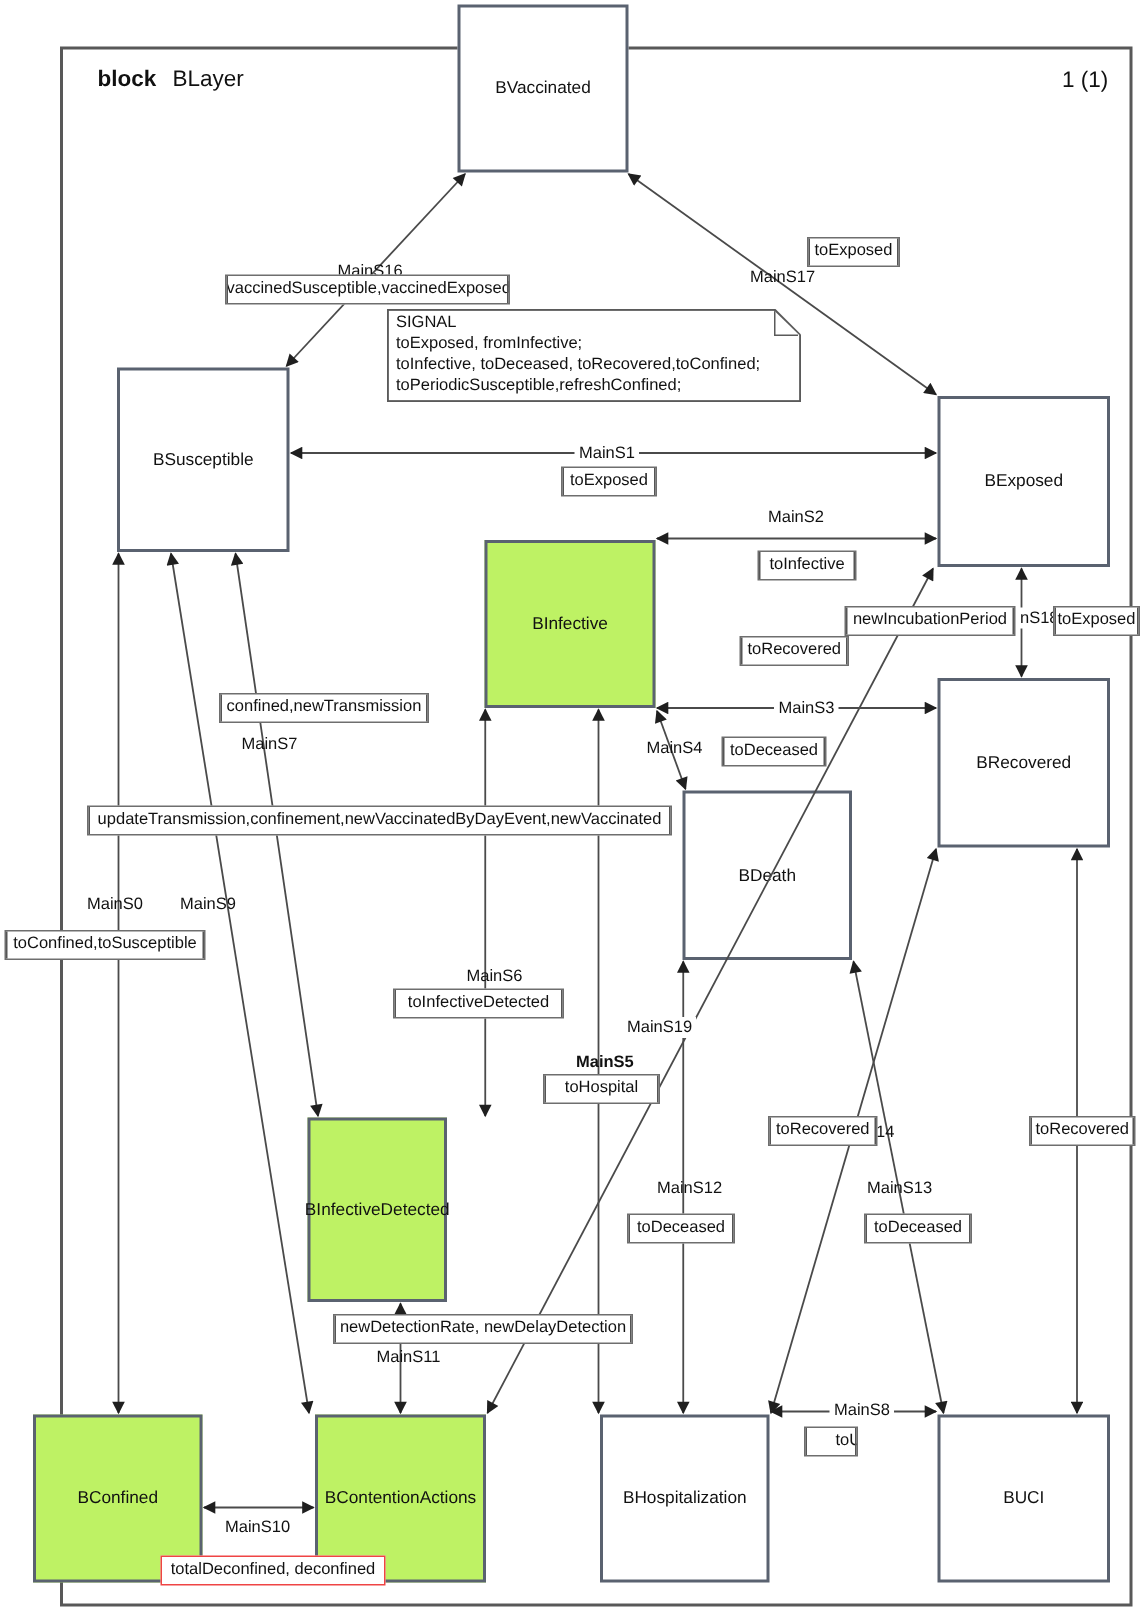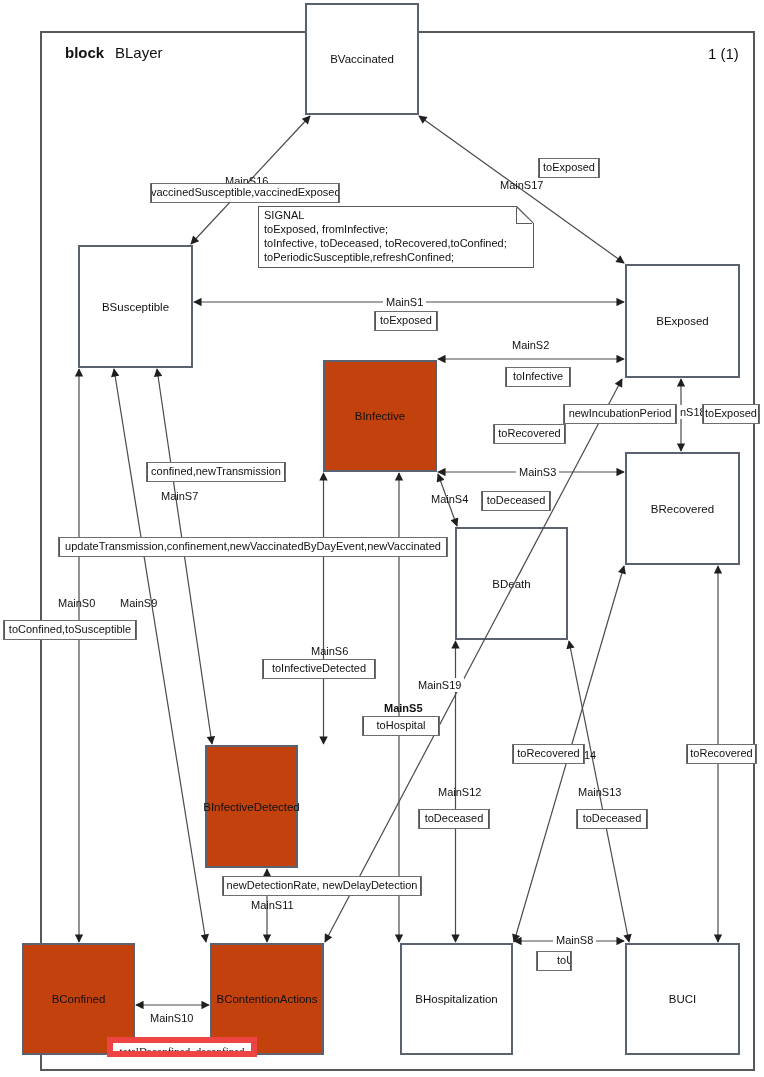--- a/index.html
+++ b/index.html
@@ -3,31 +3,31 @@
 <meta charset="utf-8">
 <style>
   html,body{margin:0;padding:0;background:#fff;}
   #canvas{position:relative;width:764px;height:1077px;background:#fff;overflow:hidden;
           font-family:"Liberation Sans","DejaVu Sans",sans-serif;color:#111;}
   #frame{position:absolute;left:40px;top:31px;width:715px;height:1040px;
          border:2px solid #585858;box-sizing:border-box;z-index:1;}
   .hdr{position:absolute;z-index:5;font-size:15px;white-space:nowrap;}
   .blk{position:absolute;z-index:2;box-sizing:border-box;border:2px solid #5a6270;background:#fff;
        display:flex;align-items:center;justify-content:center;font-size:11.5px;text-align:center;}
-  .blk.hl{background:#c2410c;}
+  .blk.hl{background:#bef264;}
   #wires{position:absolute;left:0;top:0;z-index:3;}
   .lbl{position:absolute;z-index:4;font-size:11px;white-space:nowrap;line-height:14px;}
   .lbl.mask{background:#fff;padding:0 3px;}
   .sig{position:absolute;z-index:4;box-sizing:border-box;height:20px;background:#fff;
        border:1px solid #6e6e6e;font-size:11px;line-height:17px;text-align:center;white-space:nowrap;overflow:hidden;}
   .sig::before,.sig::after{content:"";position:absolute;top:-4px;bottom:-4px;width:3px;}
   .sig::before{left:-1px;border-left:2px solid #555;}
   .sig::after{right:-1px;border-right:2px solid #555;}
   .sig.plain::before,.sig.plain::after{border:none;}
-  .sig.plain{border:6px solid #ef4444;font-family:Liberation Serif, serif;}
+  .sig.plain{border:1px solid #ef4444;}
   #note{position:absolute;left:258px;top:206px;width:276px;height:62px;z-index:4;
         background:#5a5a5a;clip-path:polygon(0 0,259px 0,276px 17px,276px 62px,0 62px);}
   #note-inner{position:absolute;left:1px;top:1px;right:1px;bottom:1px;background:#fff;
         clip-path:polygon(0 0,257px 0,274px 16.5px,274px 60px,0 60px);
         font-size:11px;line-height:14px;padding:1px 0 0 5px;box-sizing:border-box;}
   #note-fold{position:absolute;right:16px;top:0;width:1px;height:17px;background:#5a5a5a;}
   #note-fold2{position:absolute;right:1px;top:16px;width:16px;height:1px;background:#5a5a5a;}
 </style>
 </head>
 <body>

